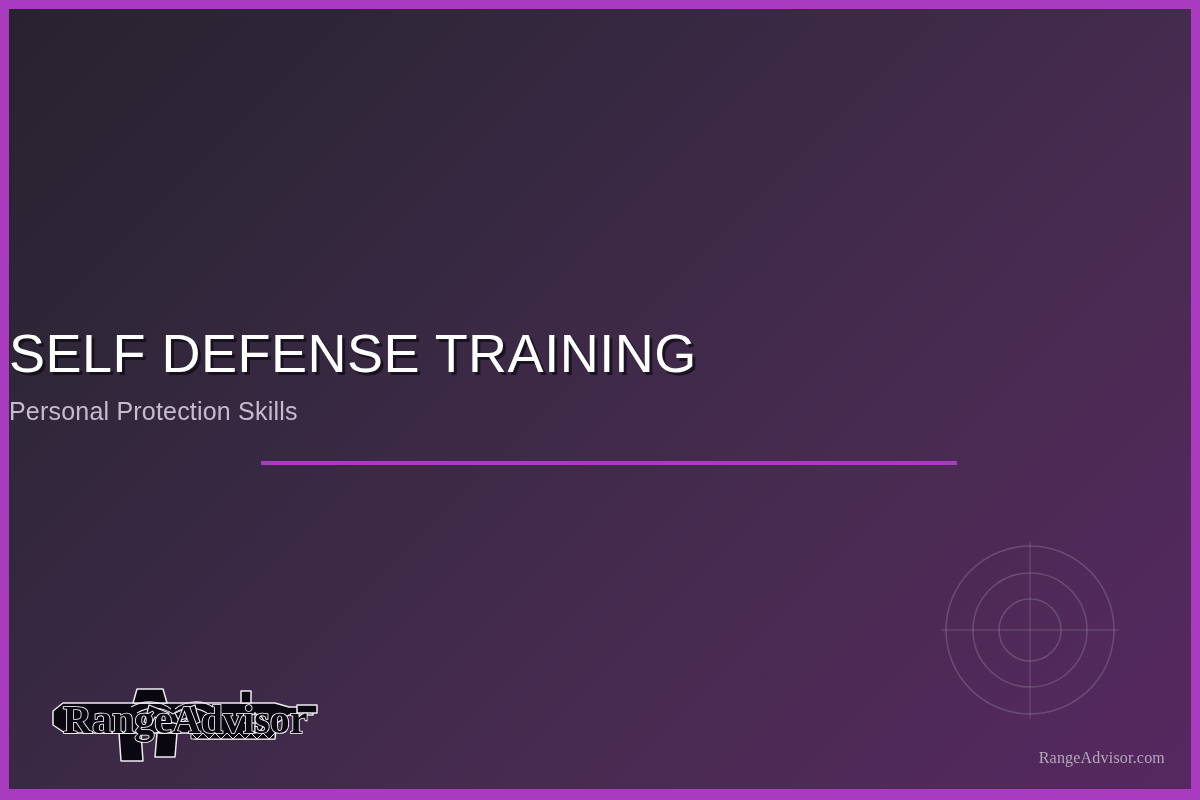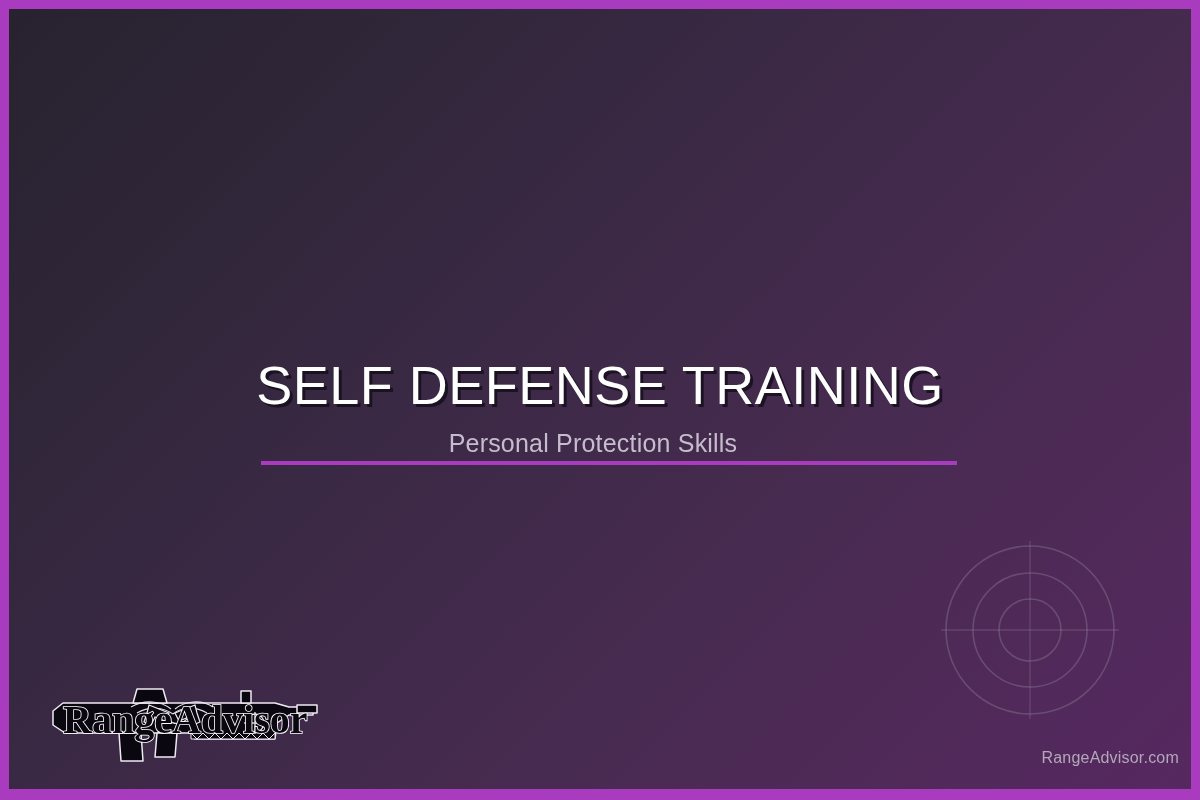--- a/index.html
+++ b/index.html
@@ -44,22 +44,22 @@
     height: 178px;
     pointer-events: none;
   }
   .target svg { display: block; width: 100%; height: 100%; }
 
   
   .title-block {
     position: absolute;
     left: 0;
     right: 0;
-    top: 348px;
-    text-align: center;
+    top: 316px;
+    text-align: left;
   }
 
   .deck-title {
     margin: 0;
     font-size: 54px;
     line-height: 1.04;
     font-weight: normal;
     letter-spacing: 0.5px;
     color: #ffffff;
     text-shadow: 3px 3px 0 rgba(18,12,24,0.78);
@@ -90,26 +90,26 @@
     left: 36px;
     top: 668px;
     width: 276px;
     height: 92px;
   }
   .brand-logo svg { display: block; width: 100%; height: 100%; }
 
   
   .watermark {
     position: absolute;
-    right: 12px;
+    right: 26px;
     bottom: 22px;
     font-size: 16px;
     color: #b3a7ba;
     letter-spacing: 0.2px;
-    font-family: Liberation Sans, sans-serif;
+    font-family: Liberation Serif, serif;
   }
 </style>
 </head>
 <body>
 
 <div class="slide">
   <div class="canvas">
 
     <div class="target">
       <svg viewBox="0 0 178 178" xmlns="http://www.w3.org/2000/svg">

